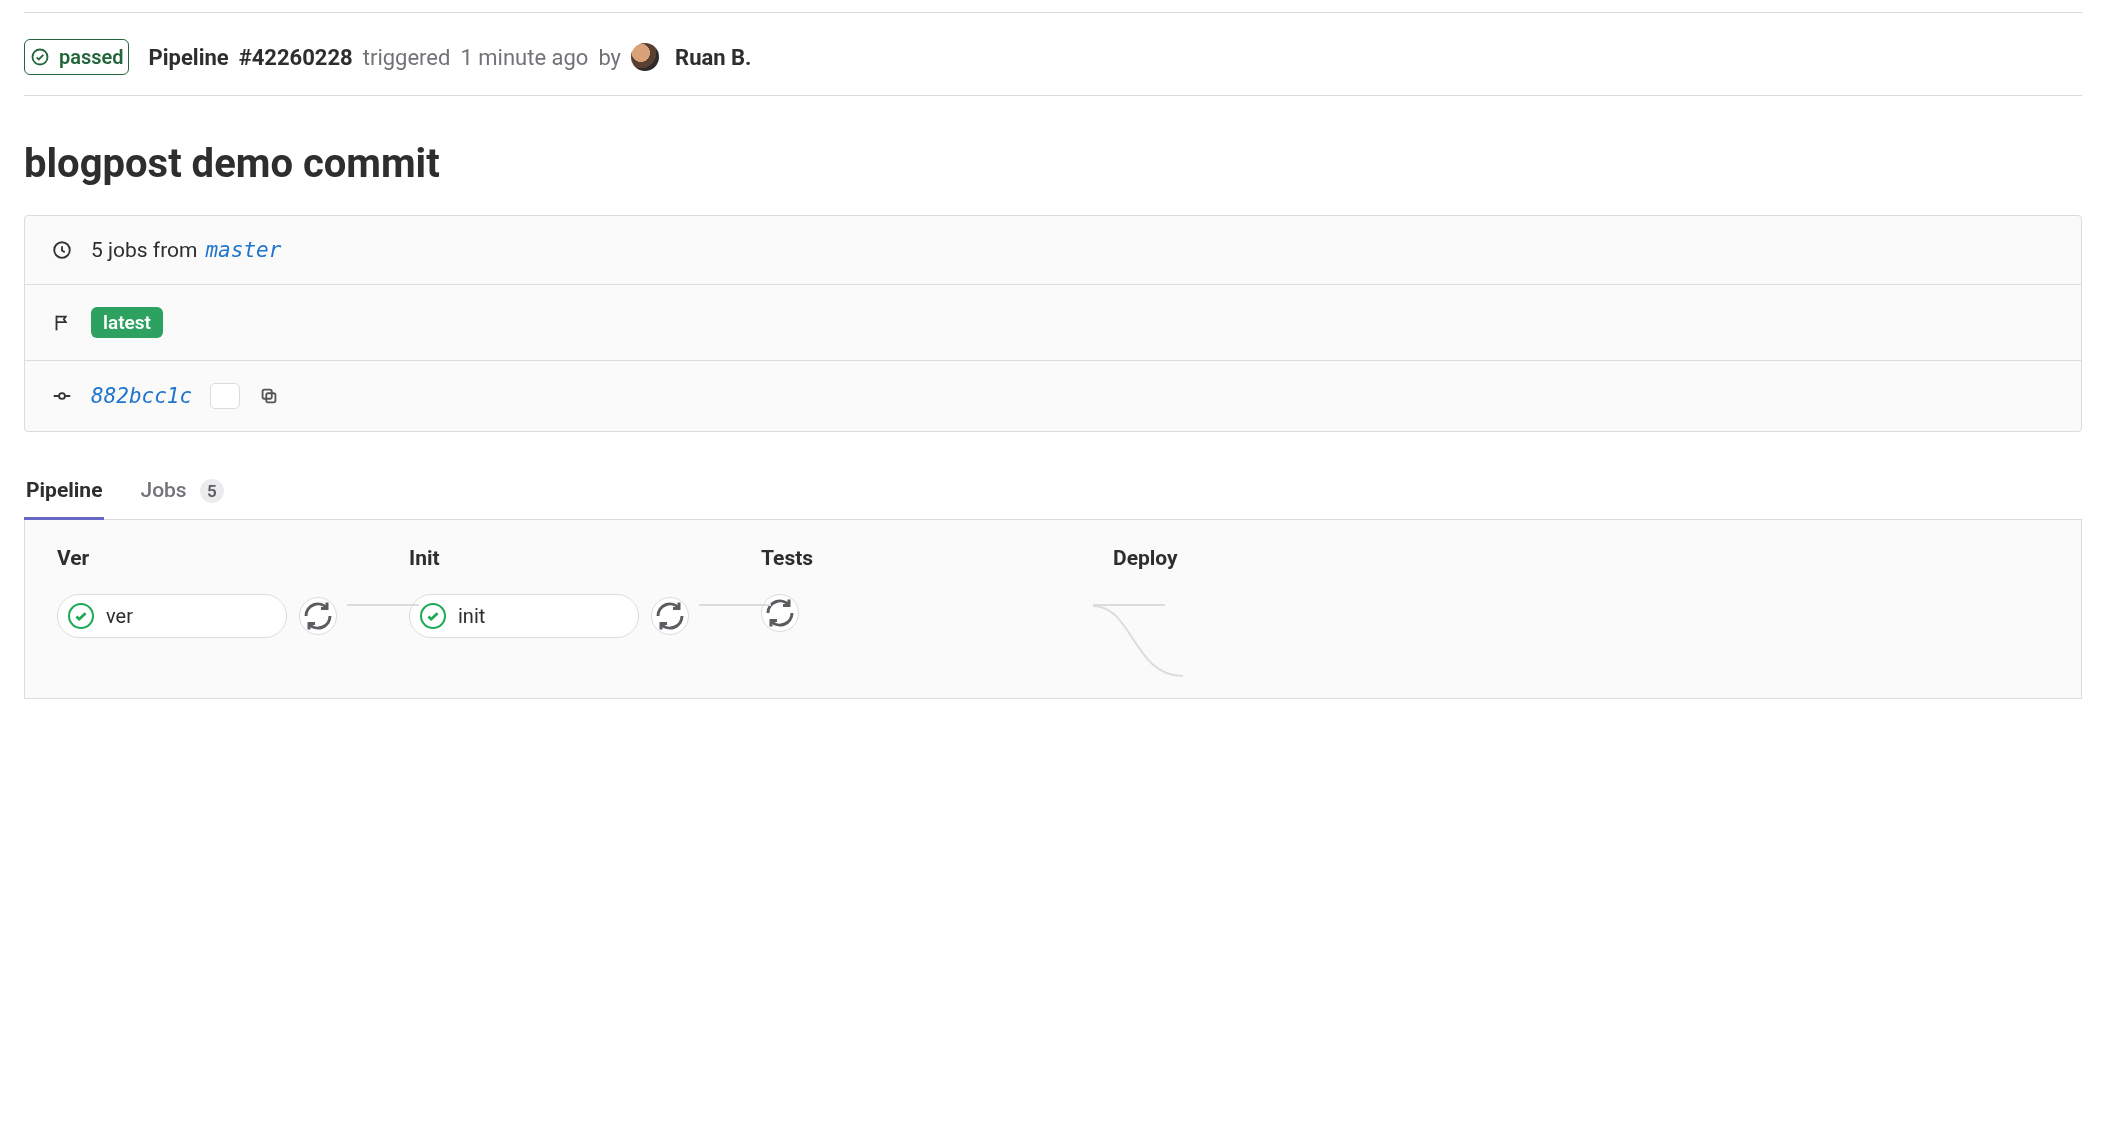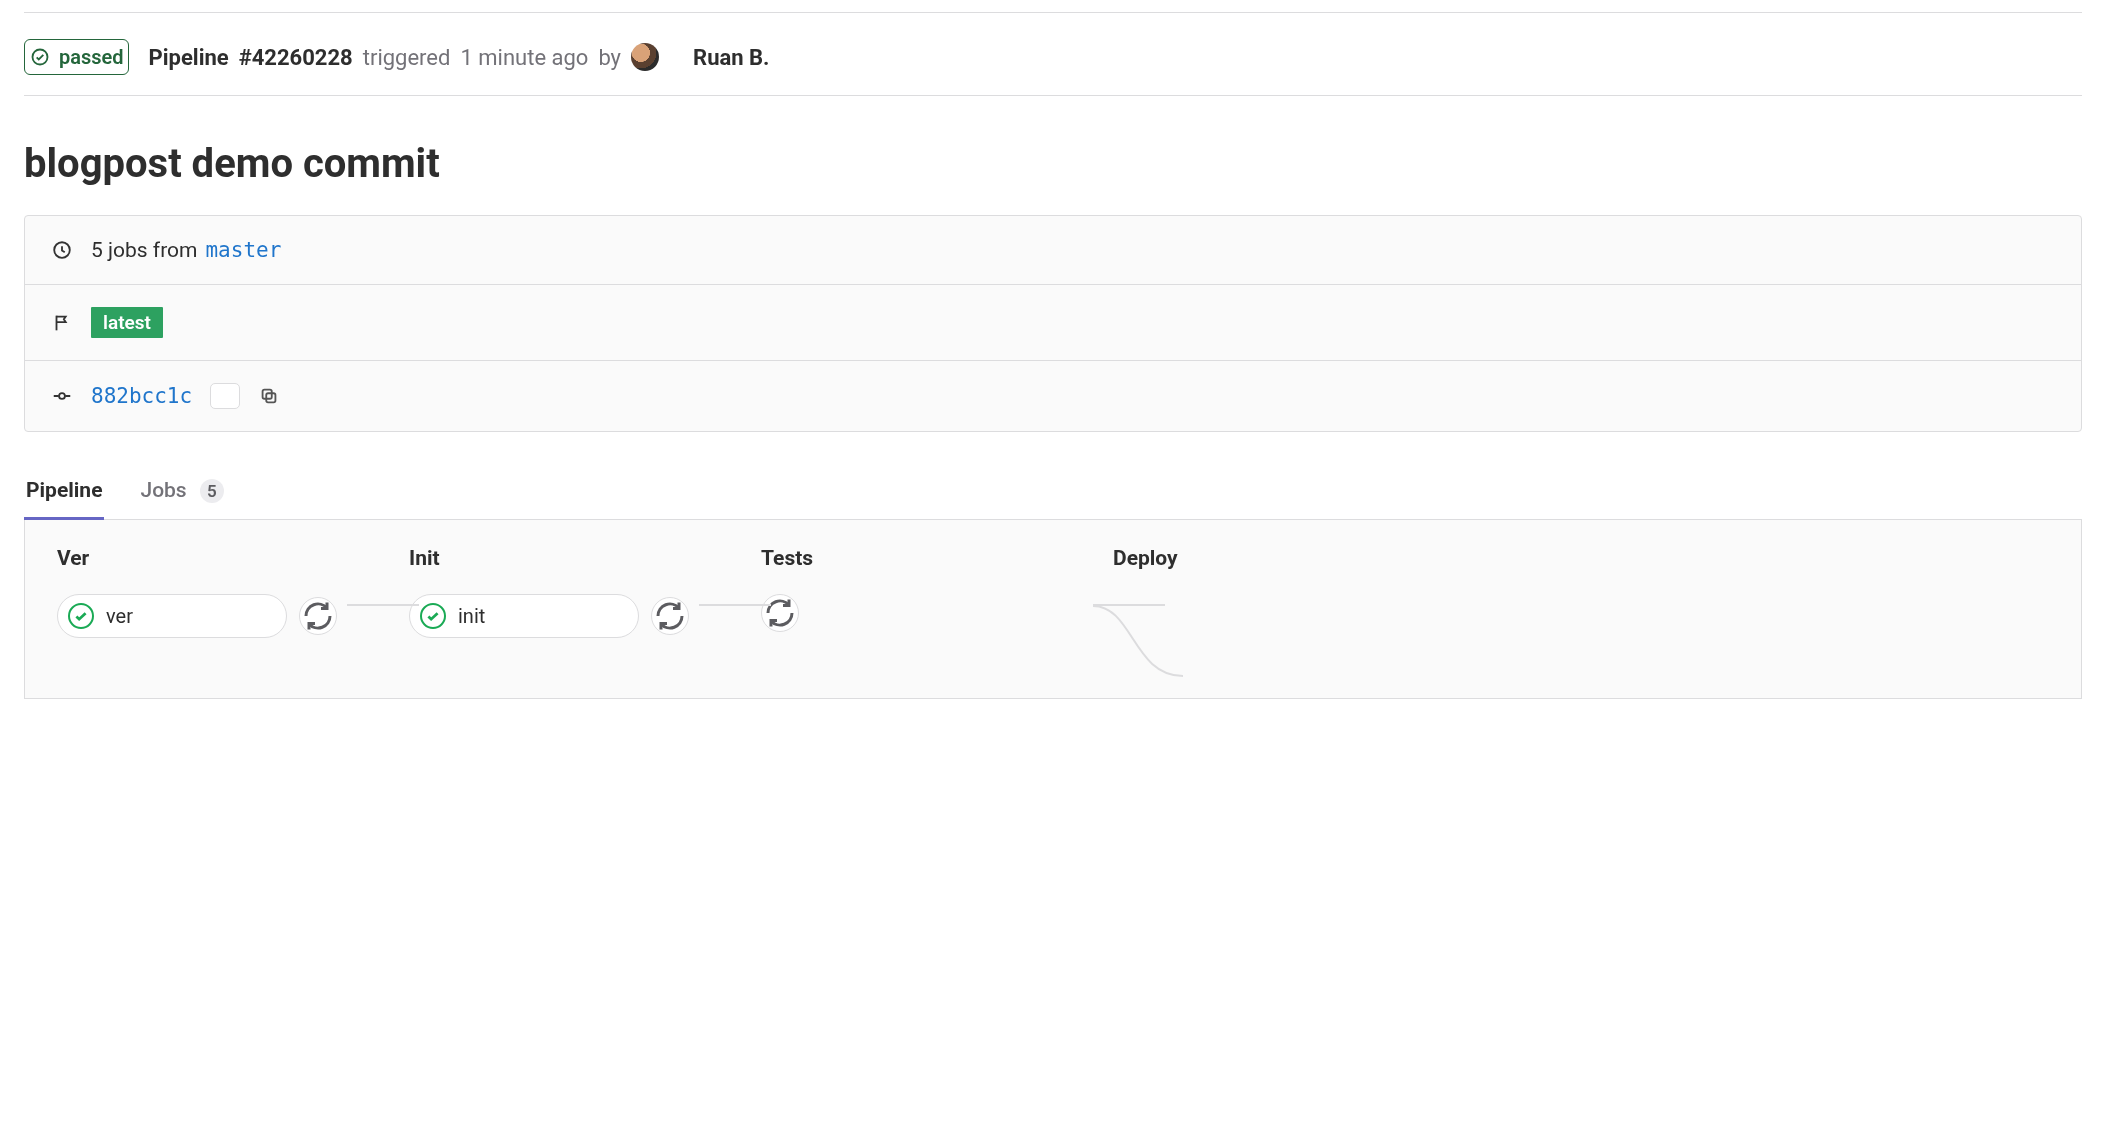--- a/index.html
+++ b/index.html
@@ -42,23 +42,23 @@
     display:inline-block;flex:none;
   }
   hr.sep{border:none;border-top:1px solid var(--border);margin:0;}
 
   h1.commit-title{font-size:40px;font-weight:700;margin:44px 0 28px 0;}
 
   
   .info-box{border:1px solid var(--border);border-radius:4px;background:var(--bg-grey);}
   .info-row{display:flex;align-items:center;gap:18px;padding:22px 26px;border-bottom:1px solid var(--border);font-size:21px;}
   .info-row:last-child{border-bottom:none;}
-  .mono{font-family:ui-monospace,SFMono-Regular,Menlo,Consolas,monospace;}
+  .mono{font-family:ui-monospace,SFMono-Regular,Menlo,Consolas,monospace;font-style:italic;}
   .link{color:var(--link);}
-  .badge-latest{background:var(--badge-green);color:#fff;border-radius:1px;padding:4px 12px;font-weight:600;font-size:19px;}
+  .badge-latest{background:var(--badge-green);color:#fff;border-radius:6px;padding:4px 12px;font-weight:600;font-size:19px;}
   .icon-btn{
     display:inline-flex;align-items:center;justify-content:center;
     width:30px;height:26px;border:1px solid var(--border);border-radius:5px;background:#fff;
   }
   .icon-plain{display:inline-flex;align-items:center;justify-content:center;width:22px;height:22px;}
   svg{stroke:currentColor;fill:none;}
 
   
   .tabs{display:flex;gap:34px;margin-top:36px;border-bottom:1px solid var(--border);}
   .tab{padding:10px 2px 16px 2px;font-size:21px;font-weight:700;color:var(--text);position:relative;cursor:pointer;}
@@ -118,21 +118,21 @@
       </span>
       <span>passed</span>
     </div>
     <div class="hdr-text">
       <span class="bold">Pipeline</span>
       <span class="bold">#42260228</span>
       <span class="muted">triggered</span>
       <span class="muted">1 minute ago</span>
       <span class="muted">by</span>
       <span class="avatar"></span>
-      <span class="bold" style="margin-left:24px">Ruan B.</span>
+      <span class="bold" style="margin-left:6px">Ruan B.</span>
     </div>
   </div>
   <hr class="sep">
 
   <h1 class="commit-title">blogpost demo commit</h1>
 
   <div class="info-box">
     <div class="info-row">
       <span class="icon-plain" style="color:#333">
         <svg viewBox="0 0 24 24" stroke-width="2">

